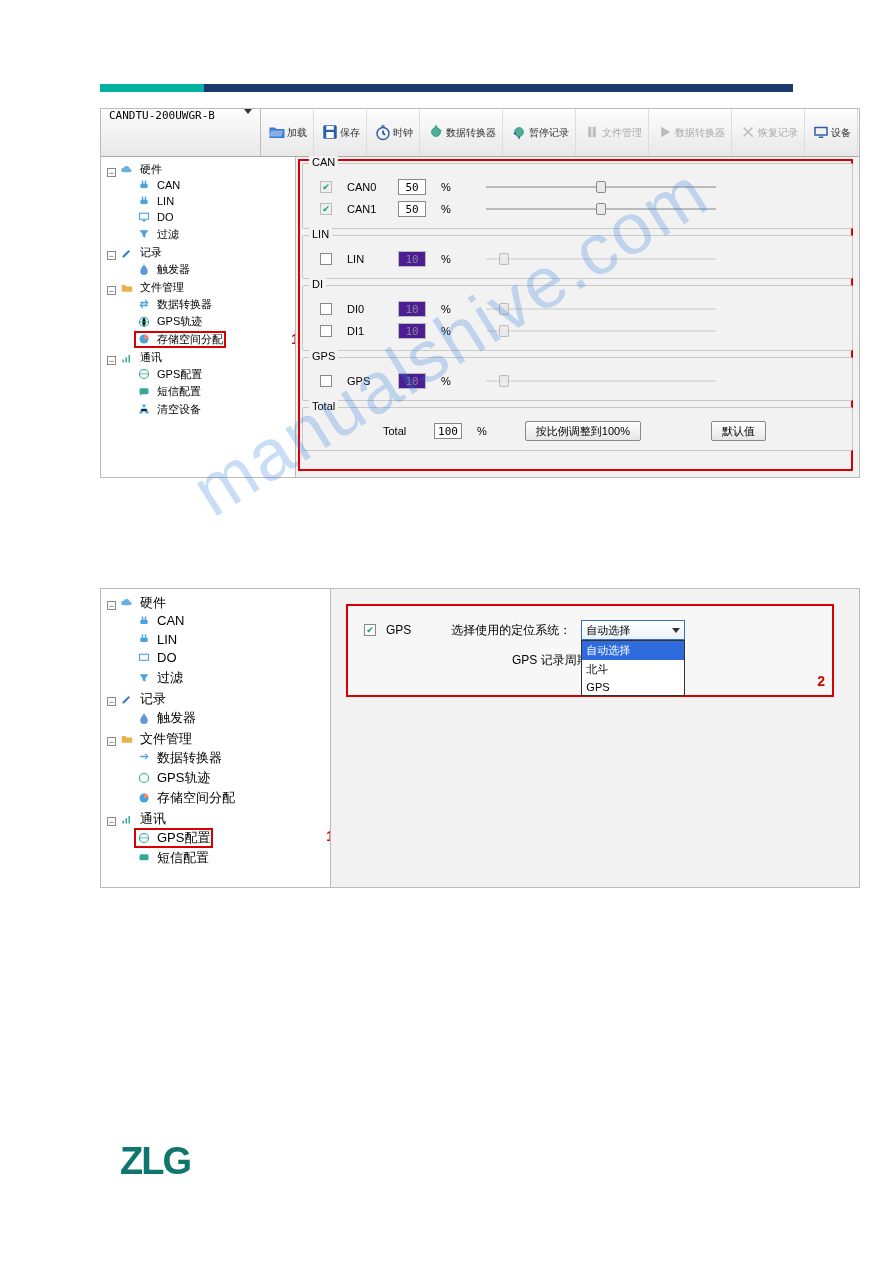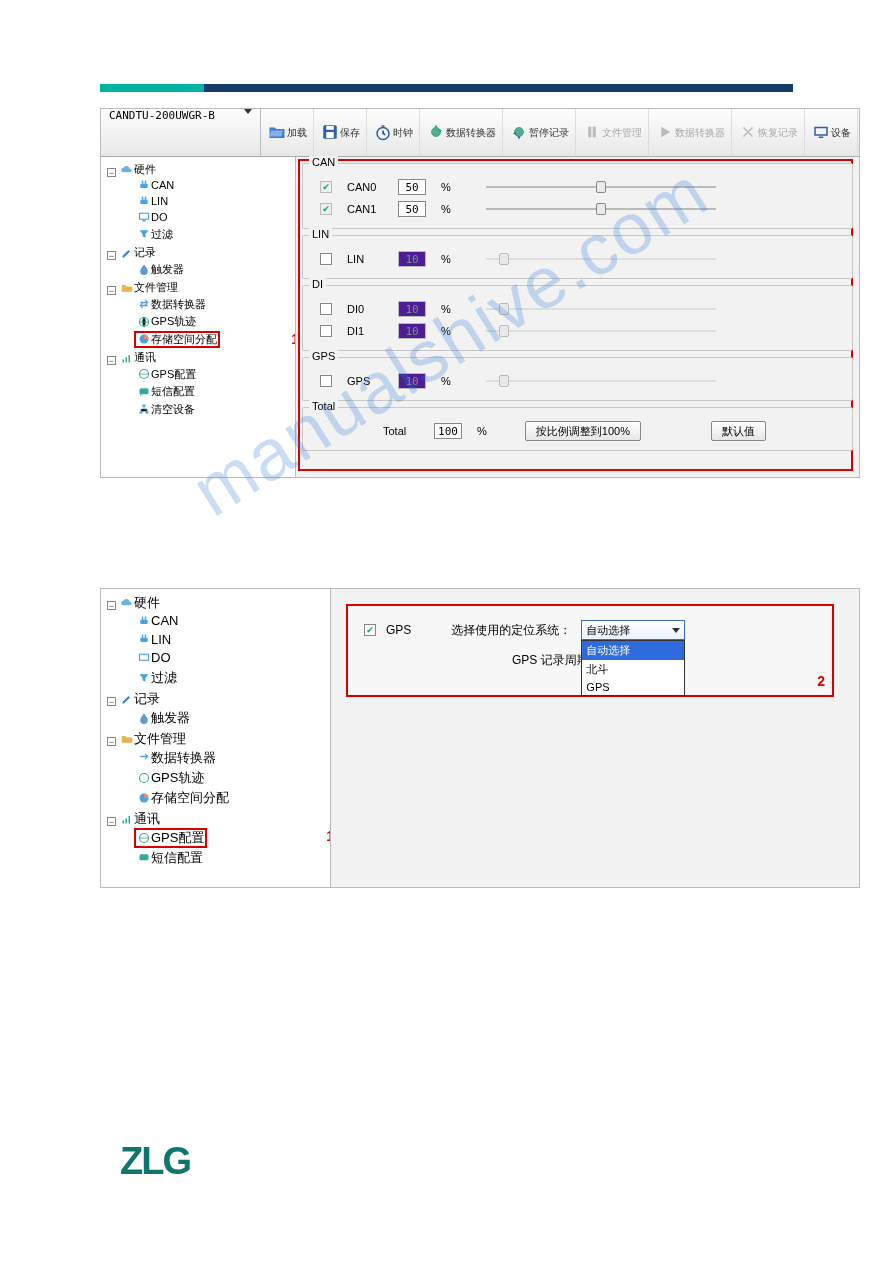--- a/index.html
+++ b/index.html
@@ -15,21 +15,21 @@
   .tbtn.disabled { color: #aaa; }
   .tbtn .ic { width: 20px; height: 18px; margin-bottom: 2px; }
   .tbtn .lbl { font-size: 10px; white-space: nowrap; }
   .body-row { display: flex; height: calc(100% - 48px); }
   .app2 .body-row { height: 100%; }
   .tree-pane { width: 195px; border-right: 1px solid #bbb; background: #fff; padding-top: 4px; overflow: hidden; }
   .content-pane { flex: 1; background: #f2f2f2; padding: 6px; position: relative; }
   .tree ul { list-style: none; margin: 0; padding-left: 14px; }
   .tree > ul { padding-left: 4px; }
   .tree li { position: relative; padding: 1px 0 1px 2px; white-space: nowrap; }
-  .tnode { display: inline-flex; align-items: center; gap: 0; padding: 0 2px; }
+  .tnode { display: inline-flex; align-items: center; gap: 6px; padding: 0 2px; }
   .exp { display: inline-block; width: 9px; height: 9px; border: 1px solid #888; font-size: 9px; line-height: 8px; text-align: center; margin-right: 2px; color: #555; background:#fff; }
   .leaf-sp { display:inline-block; width:12px; }
   .tic { width: 14px; height: 12px; }
   .highlight { outline: 2px solid #d80000; outline-offset: -1px; }
   .red-num { color: #d80000; font-weight: bold; position: absolute; font-size: 14px; }
   .group-box { border: 1px solid #c8c8c8; border-radius: 2px; background: #f2f2f2; margin-bottom: 6px; position: relative; padding: 10px 8px 6px 8px; }
   .group-box .gtitle { position: absolute; top: -8px; left: 6px; background: #f2f2f2; padding: 0 3px; font-size: 11px; }
   .row-line { display: flex; align-items: center; gap: 15px; margin: 4px 9px; height: 18px; }
   .chk { width: 12px; height: 12px; border: 1px solid #888; background:#fff; display:inline-flex; align-items:center; justify-content:center; font-size:10px; }
   .chk.on::after { content: "✔"; color:#1a6; font-size:9px; }

